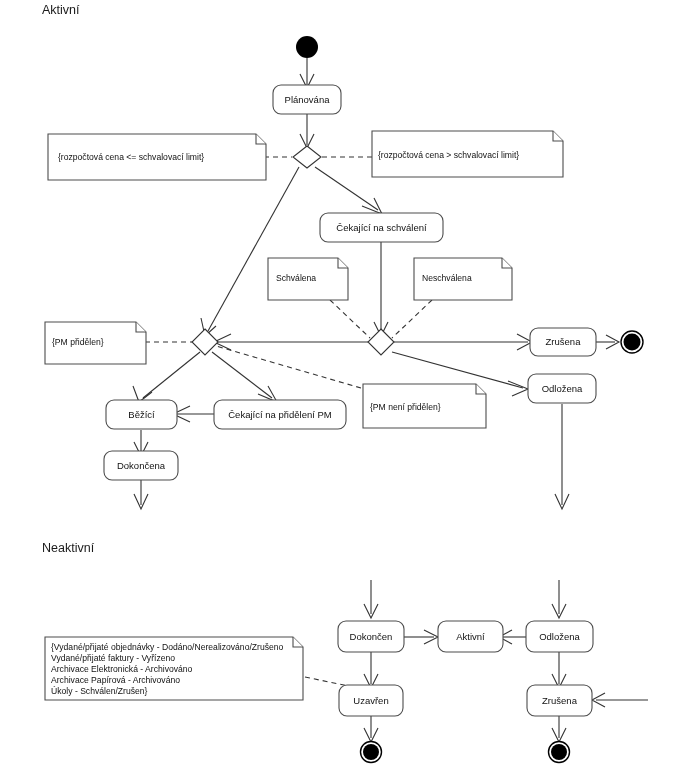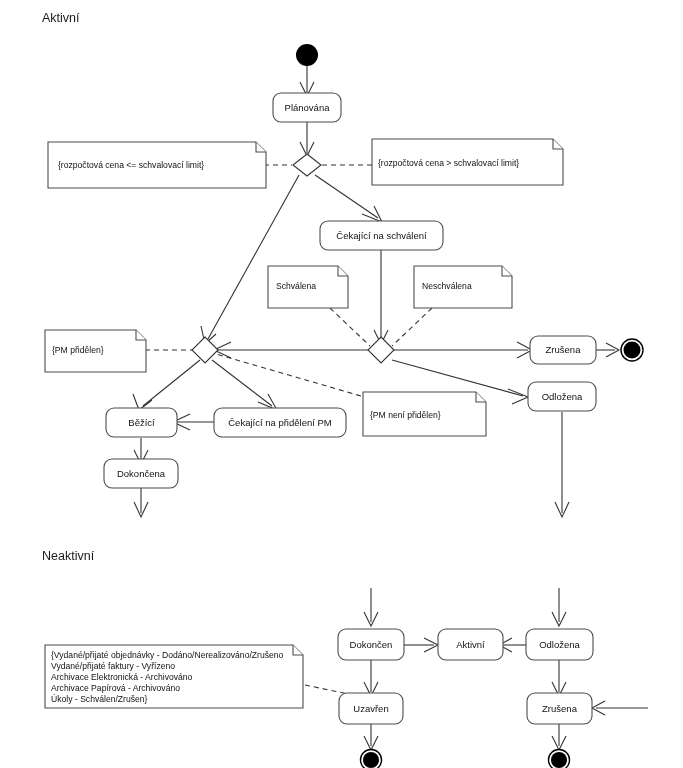--- a/index.html
+++ b/index.html
@@ -12,21 +12,20 @@
     height: 768px;
     position: relative;
     font-family: "Liberation Sans", sans-serif;
     overflow: hidden;
   }
   #diagram-root {
     position: absolute;
     left: 0; top: 0;
     width: 683px;
     height: 664px;
-    margin-top: 8px;
   }
   svg.canvas {
     position: absolute;
     left: 0; top: 0;
     width: 683px;
     height: 768px;
     display: block;
   }
   .section-title {
     font-size: 12.5px;

